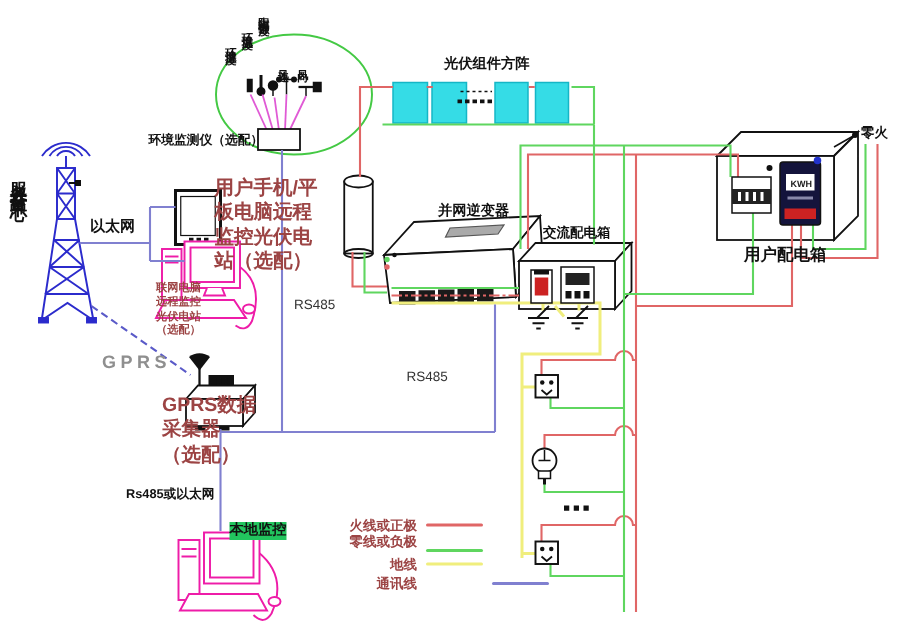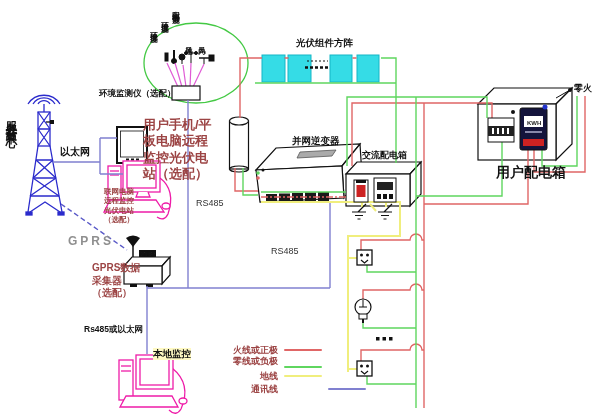--- a/index.html
+++ b/index.html
@@ -297,31 +297,31 @@
 <div class="lbl vert" style="left:197px;top:40px;font-size:7.5px;">风向</div>
 
 <div class="lbl" style="left:296px;top:37px;font-size:9.5px;">光伏组件方阵</div>
 
 <div class="lbl" style="left:292px;top:135px;font-size:9.5px;">并网逆变器</div>
 
 <div class="lbl" style="left:196px;top:198px;font-size:9px;color:#333;font-weight:normal;">RS485</div>
 
 <div class="lbl" style="left:271px;top:246px;font-size:9px;color:#333;font-weight:normal;">RS485</div>
 
-<div class="lbl note" style="left:92px;top:262px;font-size:10px;">GPRS数据
+<div class="lbl note" style="left:108px;top:262px;font-size:13px;">GPRS数据
 采集器
 （选配）</div>
 
 <div class="lbl" style="left:84px;top:324px;font-size:8.5px;text-align:right;">Rs485或以太网</div>
 
-<div class="lbl" style="left:153px;top:348px;font-size:9.5px;background:#fef9c3;">本地监控</div>
+<div class="lbl" style="left:153px;top:348px;font-size:9.5px;background:#22c55e;">本地监控</div>
 
 <div class="lbl" style="left:362px;top:150px;font-size:9px;">交流配电箱</div>
 
-<div class="lbl" style="left:496px;top:164px;font-size:14px;text-align:right;">用户配电箱</div>
+<div class="lbl" style="left:496px;top:164px;font-size:11px;text-align:right;">用户配电箱</div>
 
 <div class="lbl" style="left:574px;top:83px;font-size:9px;">零火</div>
 
 <div class="legend-row" style="left:228px;top:345px;">
   <span class="legend-label">火线或正极</span>
   <span class="legend-line" style="background: rgb(224, 102, 102);"></span>
 </div>
 <div class="legend-row" style="left:228px;top:358px;align-items:flex-end;">
   <span class="legend-label">零线或负极</span>
   <span class="legend-line" style="background: rgb(95, 214, 95);"></span>

